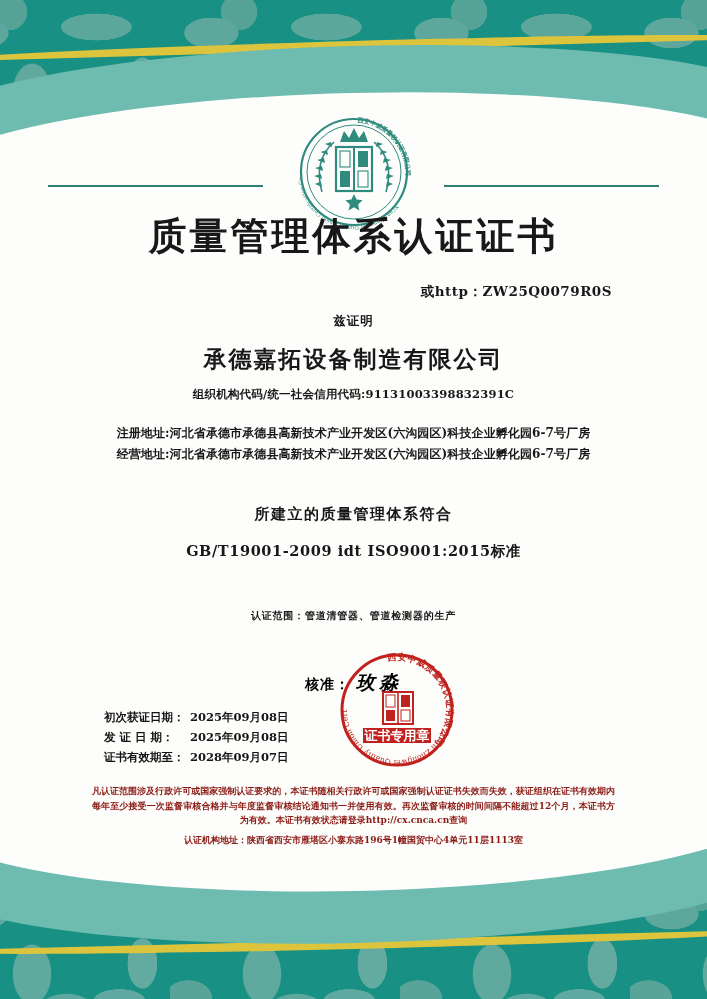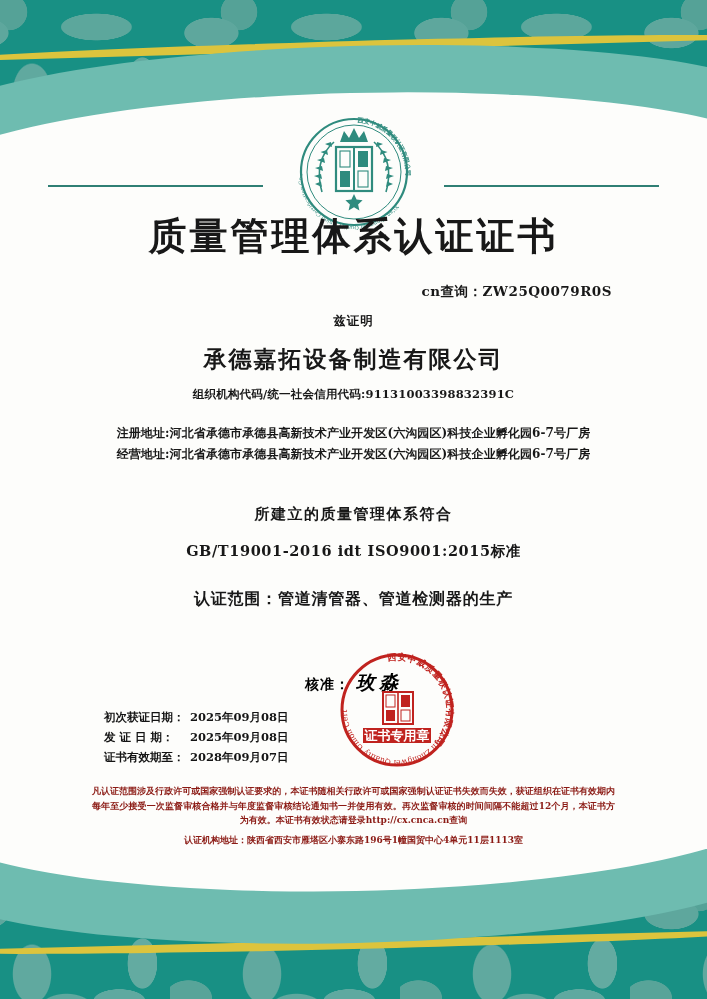--- a/index.html
+++ b/index.html
@@ -120,21 +120,21 @@
   .code{
     font-size:11.5px;font-weight:bold;margin:0 0 21px 0;letter-spacing:.2px;
   }
   .addr{
     font-size:12px;font-weight:bold;line-height:1.75;letter-spacing:.1px;
   }
   .std-block{margin-top:40px;}
   .std-line1{font-size:15px;font-weight:bold;letter-spacing:1.5px;margin-bottom:18px;}
   .std-line2{font-size:14.5px;font-weight:bold;letter-spacing:.6px;}
   .scope{
-    margin-top:28px;font-size:16px;font-weight:bold;letter-spacing:.8px;
+    margin-top:48px;font-size:10px;font-weight:bold;letter-spacing:.8px;
   }
 
   
   .approve{
     position:absolute;left:0;right:0;top:670px;text-align:center;
   }
   .approve-row{
     display:inline-flex;align-items:baseline;
     font-size:14px;font-weight:bold;letter-spacing:1px;
   }
@@ -240,35 +240,35 @@
   <div class="divider">
     <div class="rule"></div>
     <div class="rule"></div>
   </div>
 
   <div class="content">
 
     <h1 class="title">质量管理体系认证证书</h1>
 
     <div class="certno">
-      <span>cn查询：</span><span>ZW25Q0079R0S</span>
+      <span>或http：</span><span>ZW25Q0079R0S</span>
     </div>
 
     <div class="hereby">兹证明</div>
 
     <div class="company">承德嘉拓设备制造有限公司</div>
 
     <div class="code">组织机构代码/统一社会信用代码:91131003398832391C</div>
 
     <div class="addr">注册地址:河北省承德市承德县高新技术产业开发区(六沟园区)科技企业孵化园6-7号厂房</div>
     <div class="addr">经营地址:河北省承德市承德县高新技术产业开发区(六沟园区)科技企业孵化园6-7号厂房</div>
 
     <div class="std-block">
       <div class="std-line1">所建立的质量管理体系符合</div>
-      <div class="std-line2">GB/T19001-2016 idt ISO9001:2015标准</div>
+      <div class="std-line2">GB/T19001-2009 idt ISO9001:2015标准</div>
     </div>
 
     <div class="scope">认证范围：管道清管器、管道检测器的生产</div>
   </div>
 
   <div class="approve">
     <div class="approve-row">
       <span>核准：</span>
       <span class="sign">玫淼</span>
     </div>

